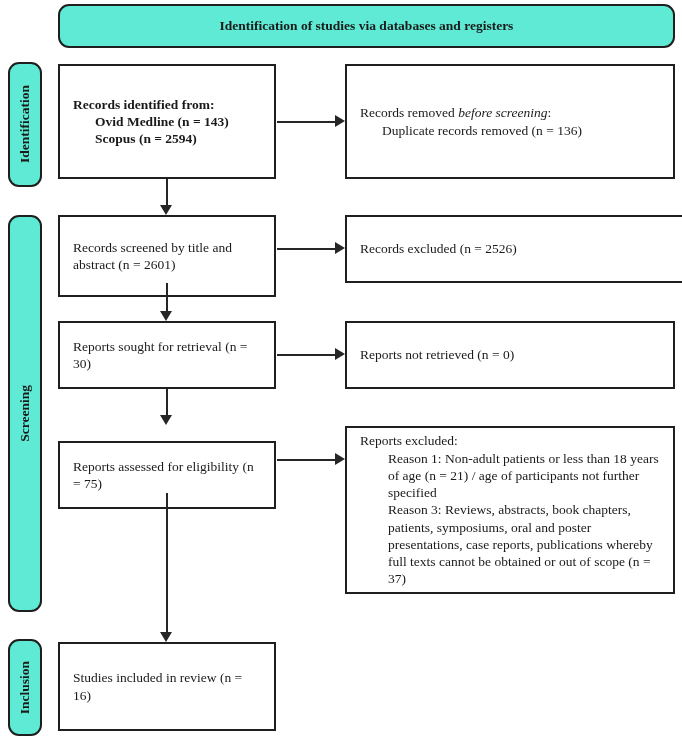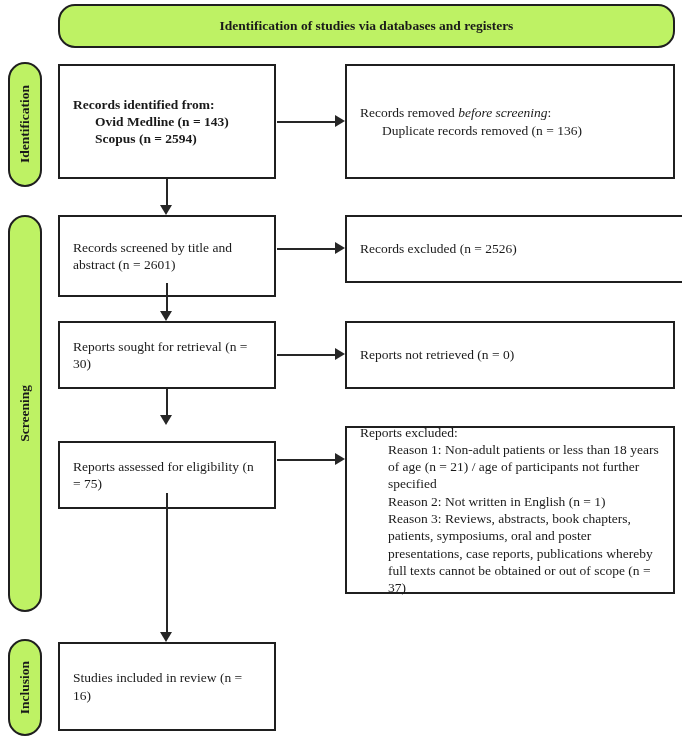--- a/index.html
+++ b/index.html
@@ -7,23 +7,23 @@
     position:relative;
     width:682px;height:741px;
     background:#ffffff;
     font-family:"Liberation Serif","DejaVu Serif",serif;
     color:#1a1a1a;
     font-size:13.5px;
     line-height:1.28;
     overflow:hidden;
   }
   .shaded{
-    background:#bef264;
+    background:#5eead4;
     border:2.5px solid #1f1f1f;
-    border-radius:17px;
+    border-radius:11px;
     box-sizing:border-box;
     position:absolute;
     font-family:Liberation Serif, serif;
   }
   .header-box{
     left:58px;top:4px;width:617px;height:44px;
     display:flex;align-items:center;justify-content:center;
     font-weight:bold;
   }
   .stage{
@@ -109,21 +109,20 @@
     <div class="inner">Reports not retrieved (n = 0)</div>
   </div>
 
   <div class="fbox" style="left:58px;top:425px;width:218px;height:68px;margin-top:16px;">
     <div class="inner">Reports assessed for eligibility (n = 75)</div>
   </div>
   <div class="fbox" style="left:345px;top:426px;width:330px;height:168px;">
     <div class="inner">
       <div>Reports excluded:</div>
       <p class="reason">Reason 1: Non-adult patients or less than 18 years of age (n = 21) / age of participants not further specified</p>
-      <p class="reason">Reason 2: Not written in English (n = 1)</p>
       <p class="reason">Reason 3: Reviews, abstracts, book chapters, patients, symposiums, oral and poster presentations, case reports, publications whereby full texts cannot be obtained or out of scope (n = 37)</p>
     </div>
   </div>
 
   <div class="fbox" style="left:58px;top:642px;width:218px;height:89px;">
     <div class="inner">Studies included in review (n = 16)</div>
   </div>
 
   <div class="arrow-v" style="left:160px;top:179px;height:36px;">
       <i class="shaft"></i>

